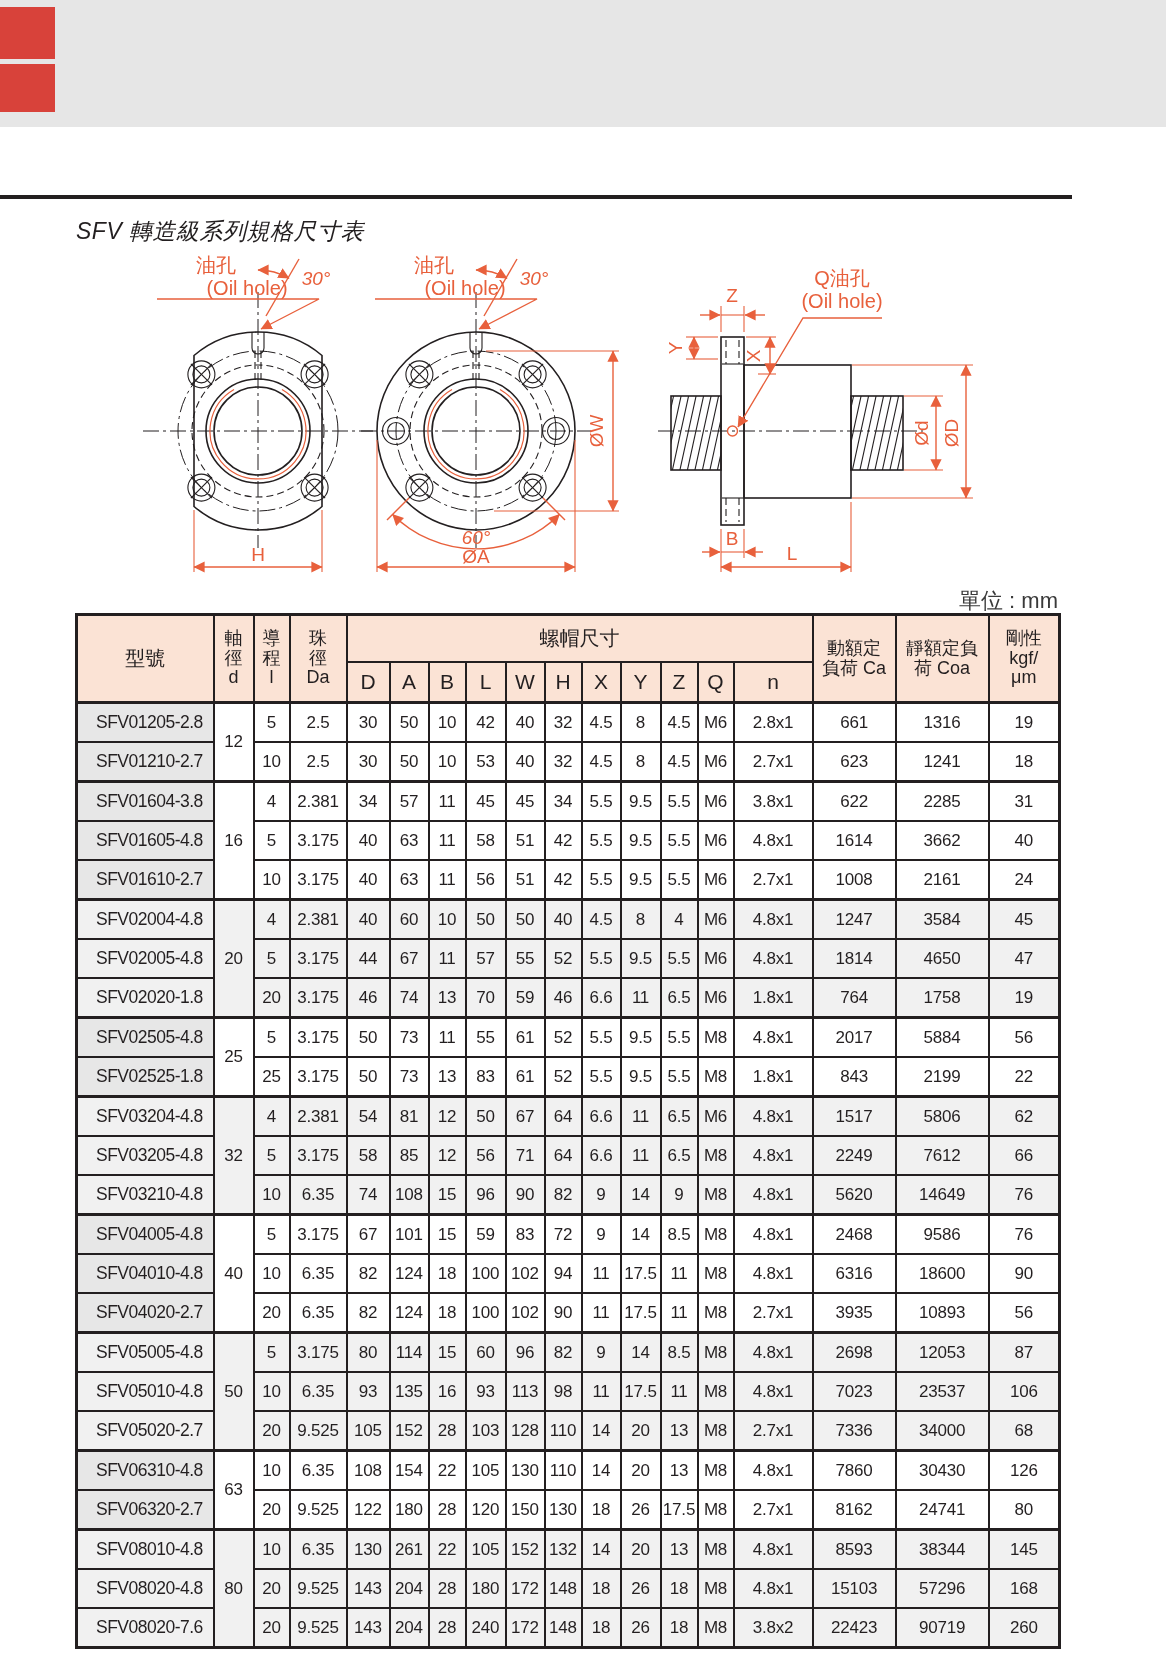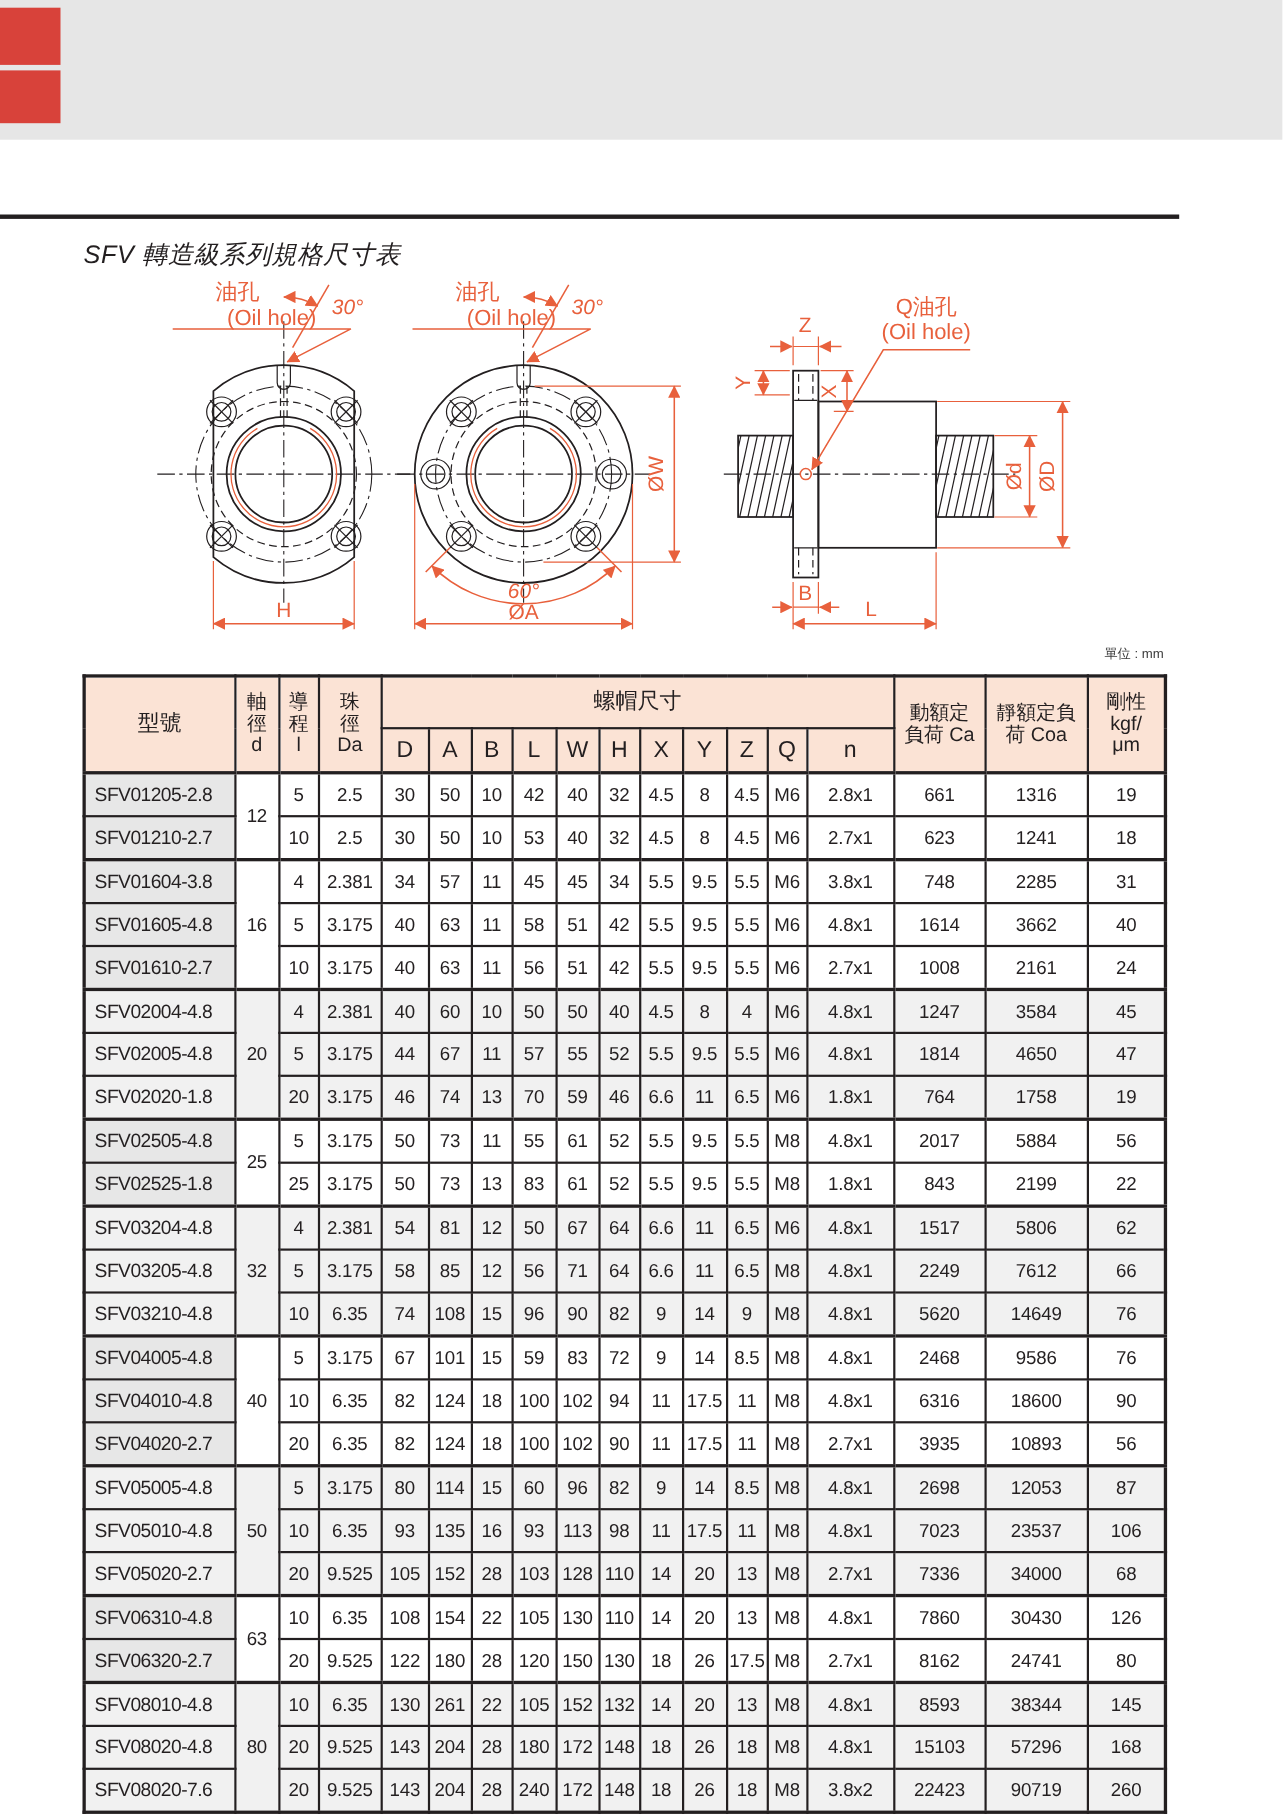--- a/index.html
+++ b/index.html
@@ -6,41 +6,41 @@
   body{
     width:1166px;height:1654px;position:relative;background:#ffffff;
     font-family:"Liberation Sans", sans-serif;color:#231f20;overflow:hidden;
   }
   .top-band{position:absolute;left:0;top:0;width:1166px;height:127px;background:#e6e6e6;}
   .red-block{position:absolute;background:#d8423a;}
   .red-block.b1{left:0;top:7px;width:55px;height:52px;}
   .red-block.b2{left:0;top:64px;width:55px;height:48px;}
   .black-rule{position:absolute;left:0;top:195px;width:1072px;height:4px;background:#231f20;}
   .page-title{position:absolute;left:76px;top:216px;font-size:23px;letter-spacing:0.5px;color:#231f20;font-style:italic;}
-  .unit-label{position:absolute;right:108px;top:586px;font-size:12px;color:#3a3a3a;}
+  .unit-label{position:absolute;right:108px;top:586px;font-size:22px;color:#3a3a3a;}
   .drawings{position:absolute;left:70px;top:252px;width:1000px;height:332px;}
 
   
   .spec-table{
     position:absolute;left:75px;top:613px;border-collapse:collapse;table-layout:fixed;
     width:983px;border:3px solid #231f20;font-family:"Liberation Sans", sans-serif;
   }
   .spec-table th,.spec-table td{
     border:2px solid #231f20;text-align:center;vertical-align:middle;
     padding:0;color:#231f20;overflow:hidden;
   }
   .spec-table thead th{background:#fbe3d5;font-weight:normal;font-size:18px;line-height:1.08;white-space:pre-line;}
   .spec-table thead tr.letters th{font-size:21px;height:38px;}
   .spec-table thead tr.toprow th{height:45px;}
   .spec-table thead th.nutdims{font-size:20px;}
   .spec-table thead th.modelh{font-size:20px;text-align:center;}
   .spec-table tbody td{height:37px;font-size:17px;background:#ffffff;letter-spacing:-0.2px;}
   .spec-table tbody tr.group-start td{border-top:3px solid #231f20;}
   .spec-table tbody tr.shaded td{background:#f1f1f1;}
-  .spec-table tbody td.model{background:#e7e7e7;text-align:left;padding-left:8px;font-size:17.5px;letter-spacing:-0.5px;}
+  .spec-table tbody td.model{background:#e7e7e7;text-align:left;padding-left:18px;font-size:17.5px;letter-spacing:-0.5px;}
   .spec-table tbody td.dcell{background:#ffffff;}
   .spec-table tbody tr.shaded td.dcell{background:#f1f1f1;}
 
   
   .geo{stroke:#231f20;fill:none;stroke-width:1.6px;}
   .thin{stroke:#231f20;fill:none;stroke-width:1.1px;}
   .cl{stroke:#231f20;fill:none;stroke-width:1px;stroke-dasharray:16 4 3 4;}
   .hid{stroke:#231f20;fill:none;stroke-width:1.1px;stroke-dasharray:7 4;}
   .dim{stroke:#e8603c;fill:none;stroke-width:1.4px;}
   .dimthin{stroke:#e8603c;fill:none;stroke-width:1.1px;}
@@ -347,21 +347,21 @@
         <td>57</td>
         <td>11</td>
         <td>45</td>
         <td>45</td>
         <td>34</td>
         <td>5.5</td>
         <td>9.5</td>
         <td>5.5</td>
         <td>M6</td>
         <td>3.8x1</td>
-        <td>748</td>
+        <td>622</td>
         <td>2285</td>
         <td>31</td>
       </tr>
       <tr class="">
         <td class="model">SFV01605-4.8</td>
         <td>5</td>
         <td>3.175</td>
         <td>40</td>
         <td>63</td>
         <td>11</td>

